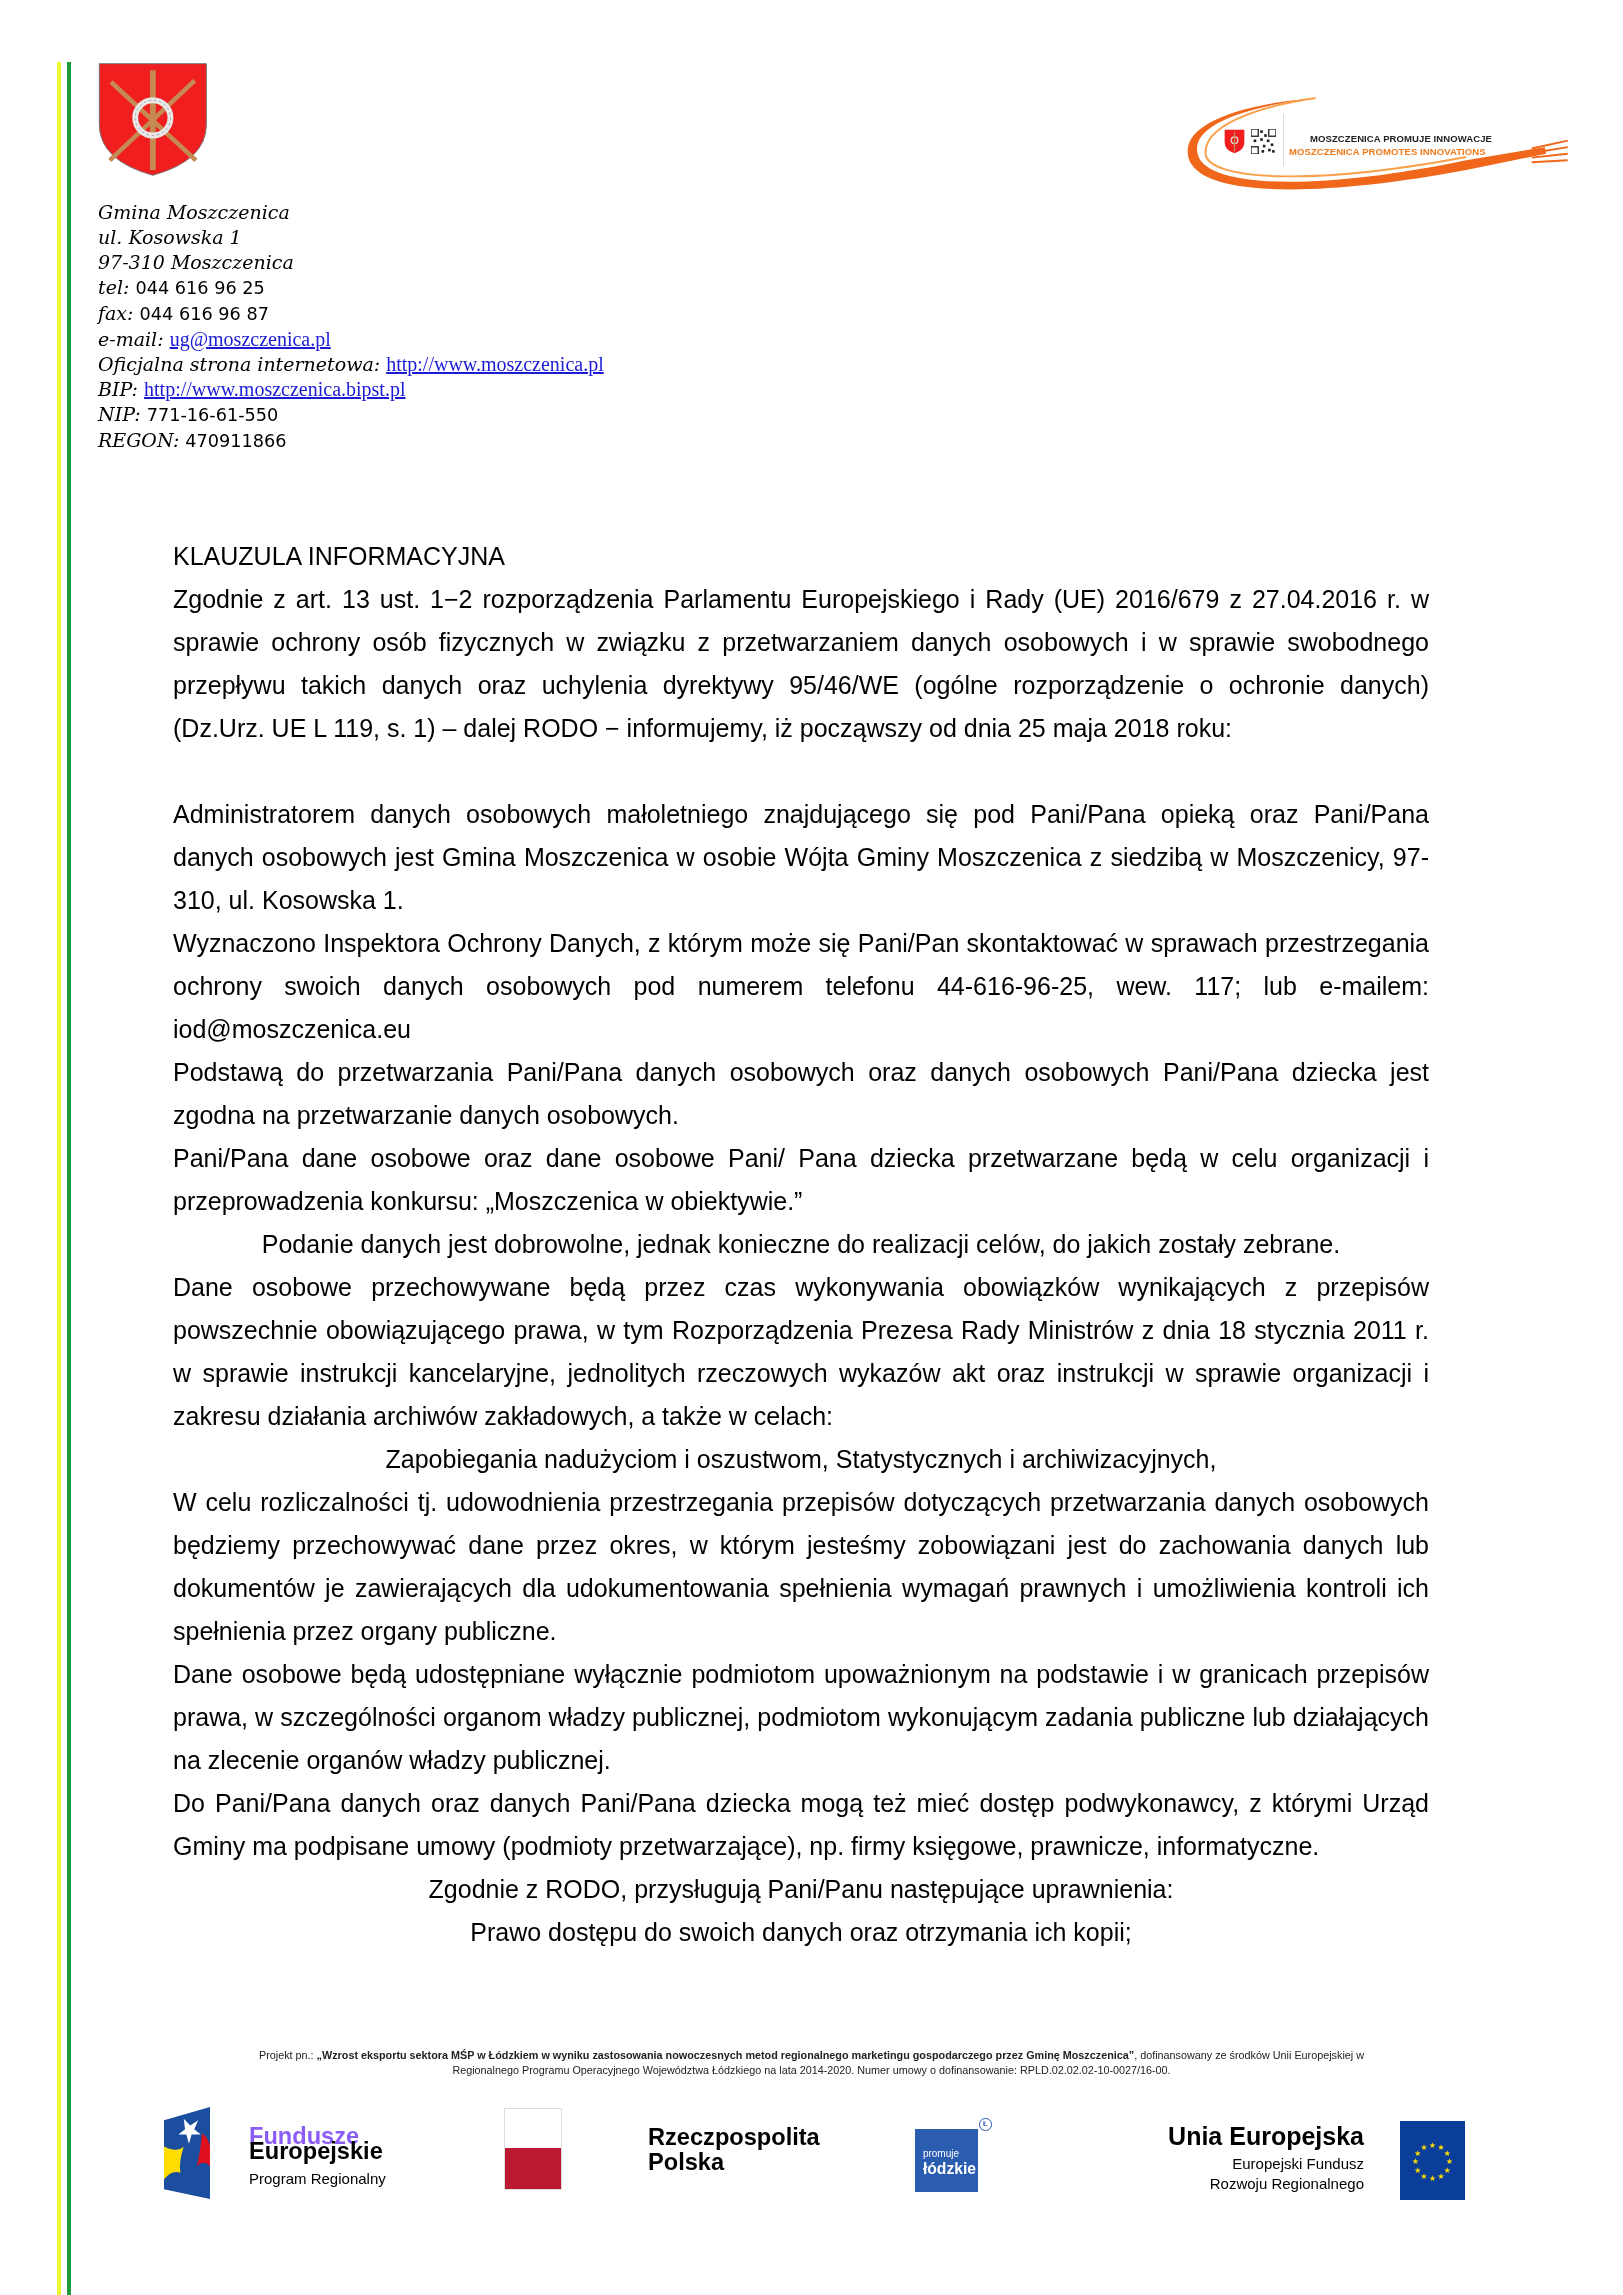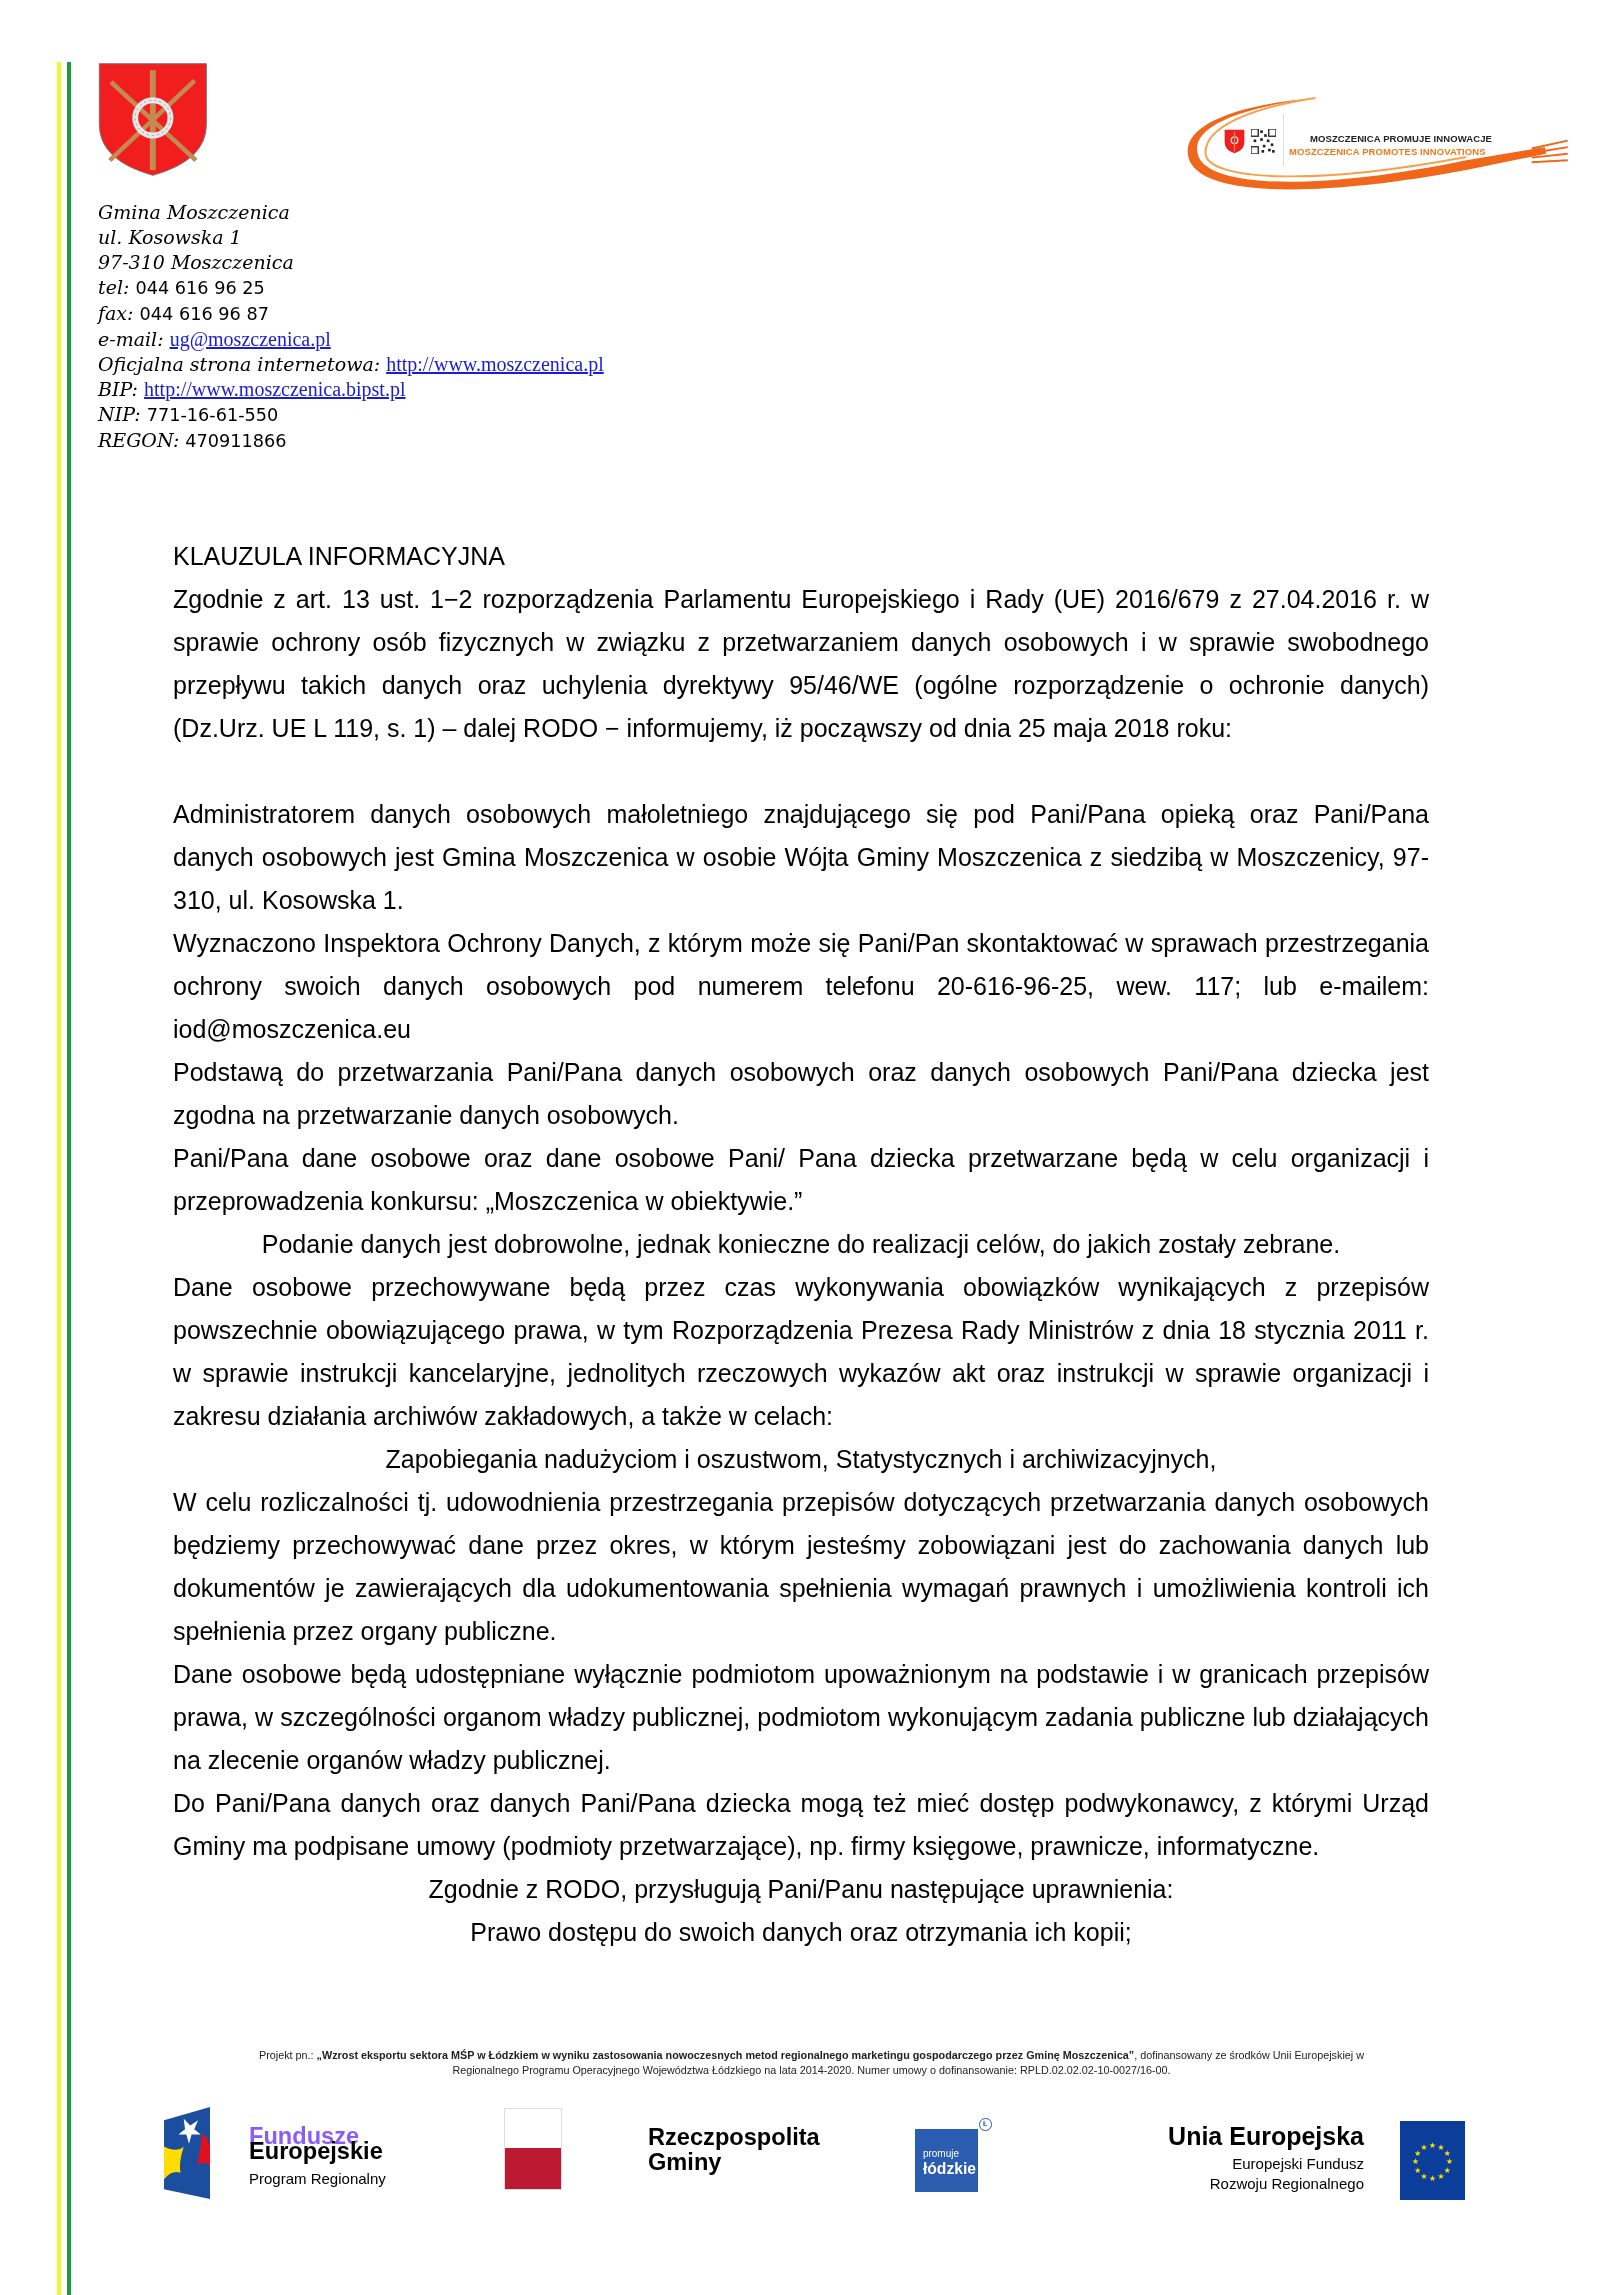--- a/index.html
+++ b/index.html
@@ -125,21 +125,21 @@
   <div class="divider"></div>
   <div class="line1">MOSZCZENICA PROMUJE INNOWACJE</div>
   <div class="line2">MOSZCZENICA PROMOTES INNOVATIONS</div>
 </div>
 
 <div class="body">
   <p class="title">KLAUZULA INFORMACYJNA</p>
   <p>Zgodnie z art. 13 ust. 1−2 rozporządzenia Parlamentu Europejskiego i Rady (UE) 2016/679 z 27.04.2016 r. w sprawie ochrony osób fizycznych w związku z przetwarzaniem danych osobowych i w sprawie swobodnego przepływu takich danych oraz uchylenia dyrektywy 95/46/WE (ogólne rozporządzenie o ochronie danych) (Dz.Urz. UE L 119, s. 1) – dalej RODO − informujemy, iż począwszy od dnia 25 maja 2018 roku:</p>
   <div class="gap"></div>
   <p>Administratorem danych osobowych małoletniego znajdującego się pod Pani/Pana opieką oraz Pani/Pana danych osobowych jest Gmina Moszczenica w osobie Wójta Gminy Moszczenica z siedzibą w Moszczenicy, 97-310, ul. Kosowska 1.</p>
-  <p>Wyznaczono Inspektora Ochrony Danych, z którym może się Pani/Pan skontaktować w sprawach przestrzegania ochrony swoich danych osobowych pod numerem telefonu 20-616-96-25, wew. 117; lub e-mailem: iod@moszczenica.eu</p>
+  <p>Wyznaczono Inspektora Ochrony Danych, z którym może się Pani/Pan skontaktować w sprawach przestrzegania ochrony swoich danych osobowych pod numerem telefonu 44-616-96-25, wew. 117; lub e-mailem: iod@moszczenica.eu</p>
   <p>Podstawą do przetwarzania Pani/Pana danych osobowych oraz danych osobowych Pani/Pana dziecka jest zgodna na przetwarzanie danych osobowych.</p>
   <p>Pani/Pana dane osobowe oraz dane osobowe Pani/ Pana dziecka przetwarzane będą w celu organizacji i przeprowadzenia konkursu: „Moszczenica w obiektywie.”</p>
   <p class="left">Podanie danych jest dobrowolne, jednak konieczne do realizacji celów, do jakich zostały zebrane.</p>
   <p>Dane osobowe przechowywane będą przez czas wykonywania obowiązków wynikających z przepisów powszechnie obowiązującego prawa, w tym Rozporządzenia Prezesa Rady Ministrów z dnia 18 stycznia 2011 r. w sprawie instrukcji kancelaryjne, jednolitych rzeczowych wykazów akt oraz instrukcji w sprawie organizacji i zakresu działania archiwów zakładowych, a także w celach:</p>
   <p class="left">Zapobiegania nadużyciom i oszustwom, Statystycznych i archiwizacyjnych,</p>
   <p>W celu rozliczalności tj. udowodnienia przestrzegania przepisów dotyczących przetwarzania danych osobowych będziemy przechowywać dane przez okres, w którym jesteśmy zobowiązani jest do zachowania danych lub dokumentów je zawierających dla udokumentowania spełnienia wymagań prawnych i umożliwienia kontroli ich spełnienia przez organy publiczne.</p>
   <p>Dane osobowe będą udostępniane wyłącznie podmiotom upoważnionym na podstawie i w granicach przepisów prawa, w szczególności organom władzy publicznej, podmiotom wykonującym zadania publiczne lub działających na zlecenie organów władzy publicznej.</p>
   <p>Do Pani/Pana danych oraz danych Pani/Pana dziecka mogą też mieć dostęp podwykonawcy, z którymi Urząd Gminy ma podpisane umowy (podmioty przetwarzające), np. firmy księgowe, prawnicze, informatyczne.</p>
   <p class="left">Zgodnie z RODO, przysługują Pani/Panu następujące uprawnienia:</p>
   <p class="left">Prawo dostępu do swoich danych oraz otrzymania ich kopii;</p>
@@ -162,21 +162,21 @@
     <div class="fe-t2">Europejskie</div>
     <div class="fe-t3">Program Regionalny</div>
   </div>
 
   <div class="rp">
     <div class="rp-flag">
         <div class="w"></div>
         <div class="r"></div>
       </div>
     <div class="rp-t1">Rzeczpospolita</div>
-    <div class="rp-t2">Gminy</div>
+    <div class="rp-t2">Polska</div>
   </div>
 
   <div class="lodz">
     <div class="box"></div>
     <div class="t1">promuje</div>
     <div class="t2">łódzkie</div>
     <div class="badge">Ł</div>
   </div>
 
   <div class="ue">

